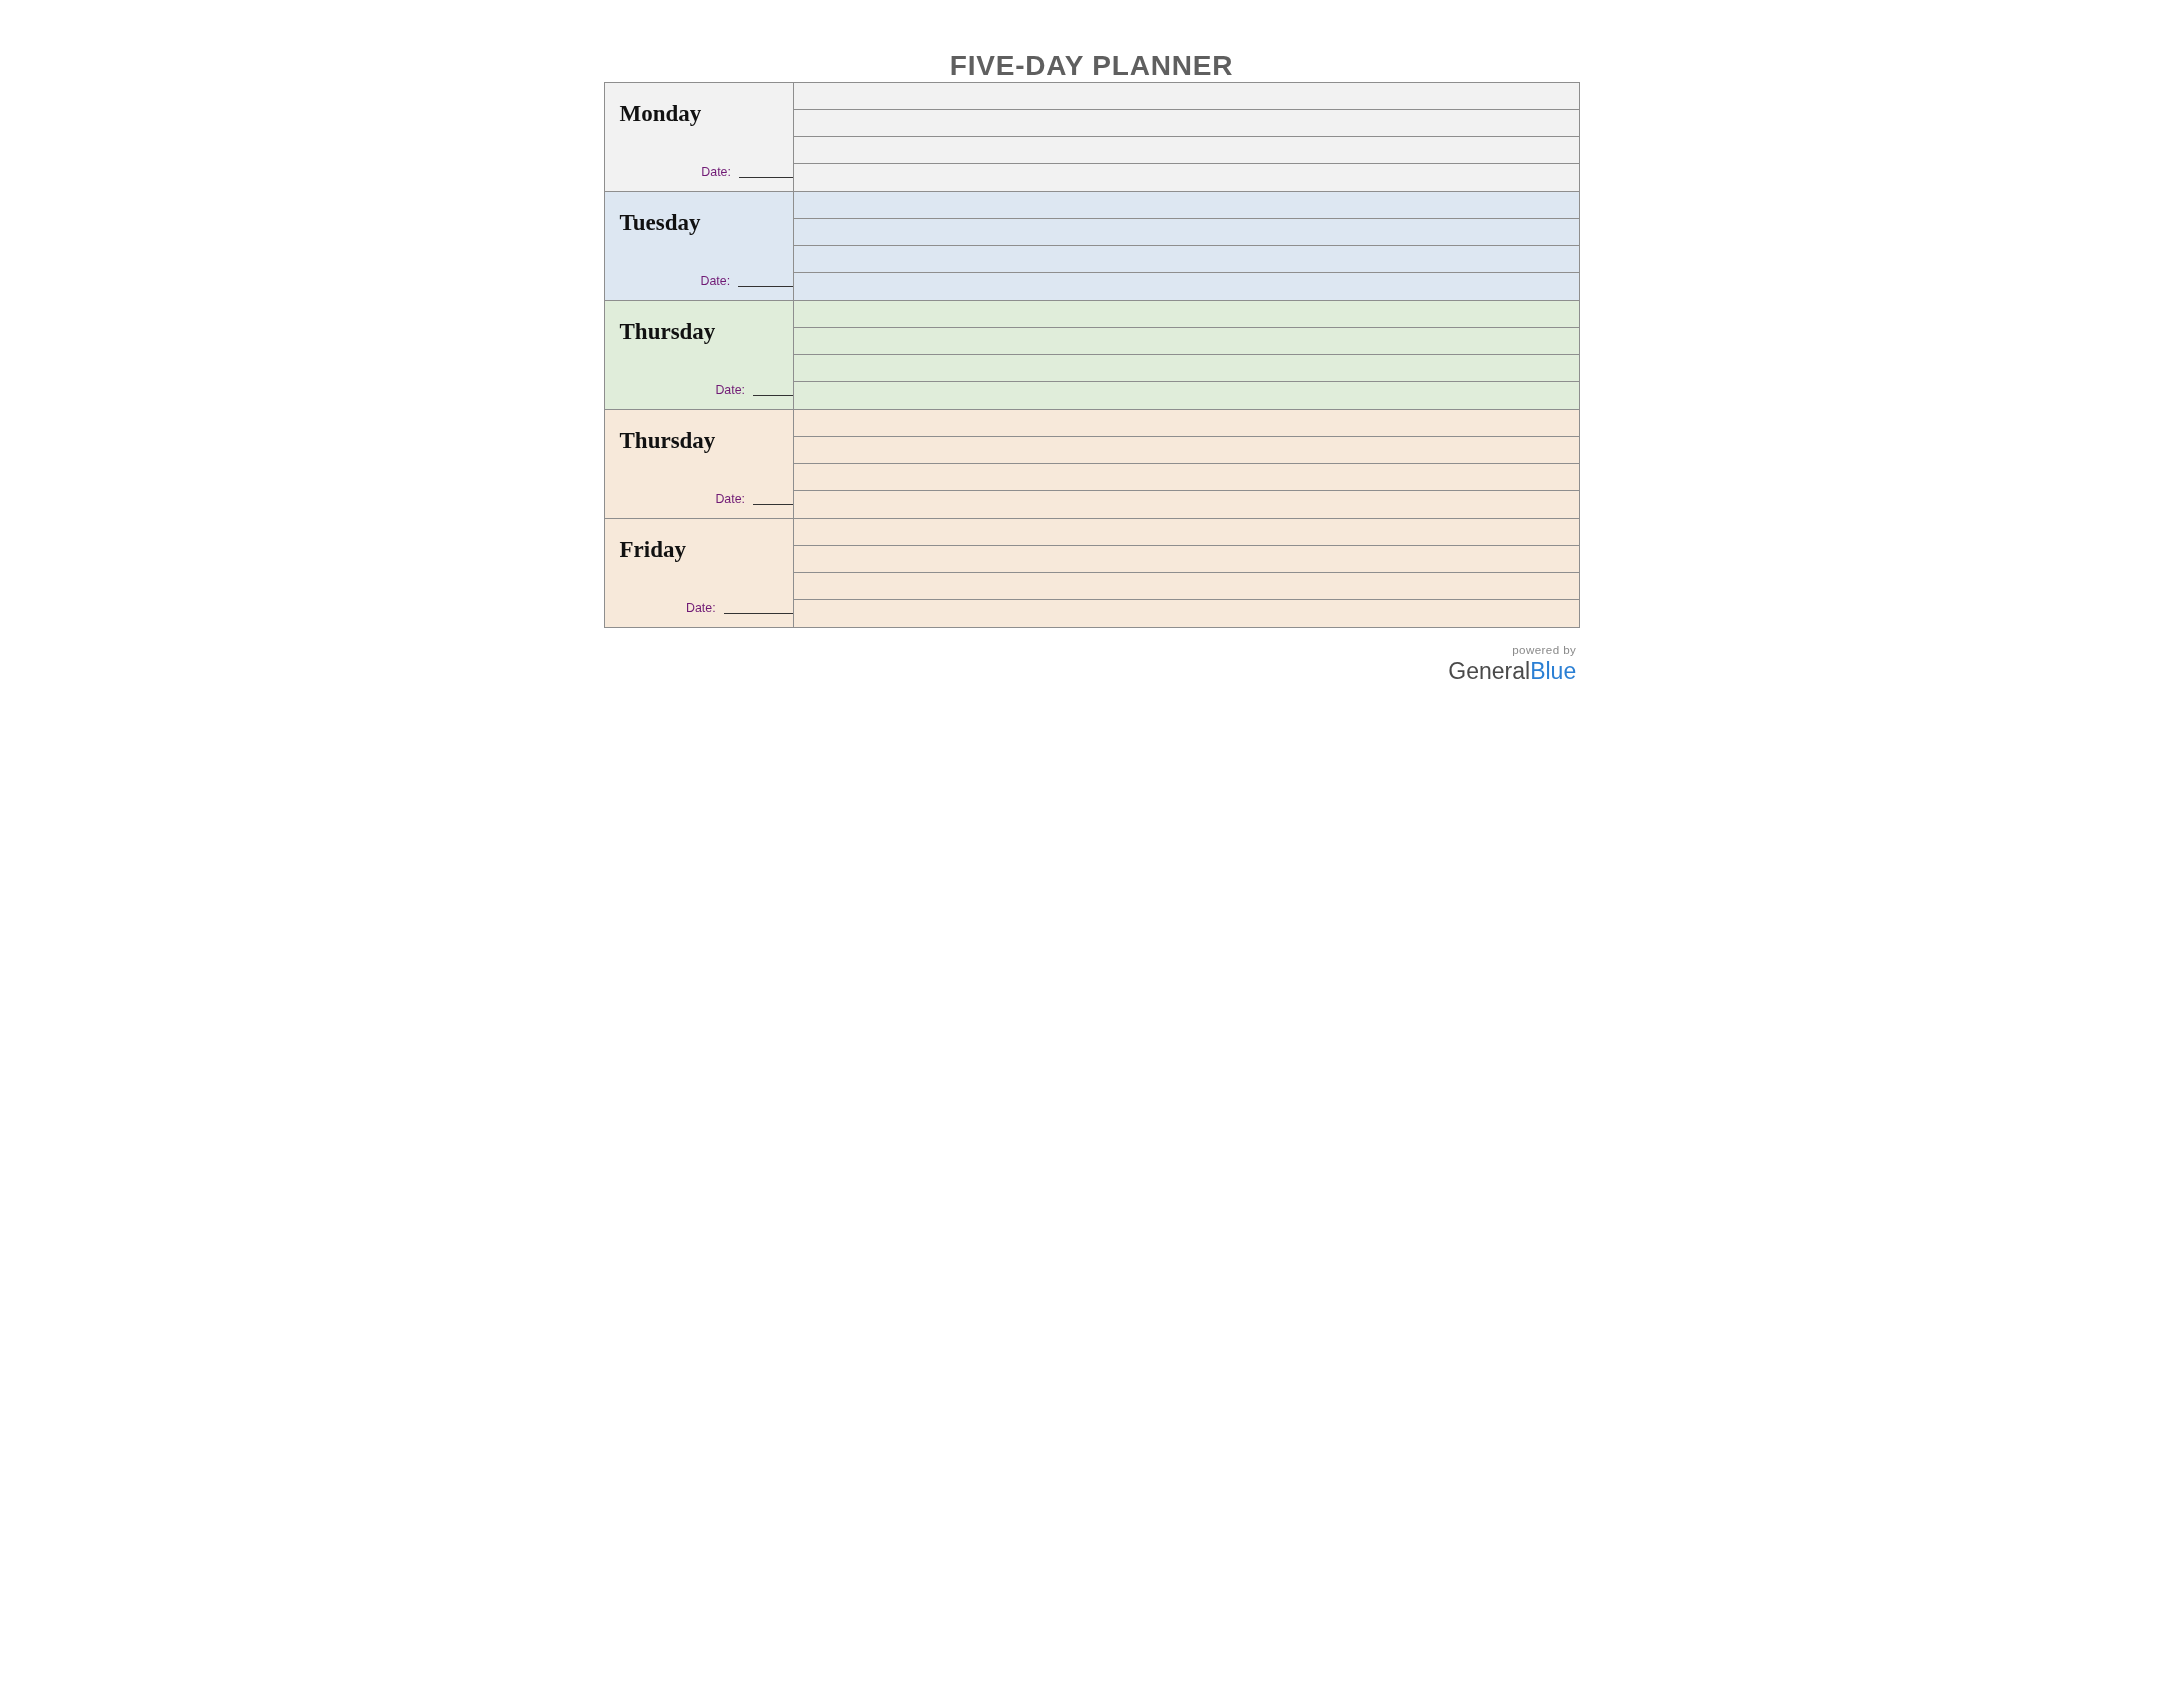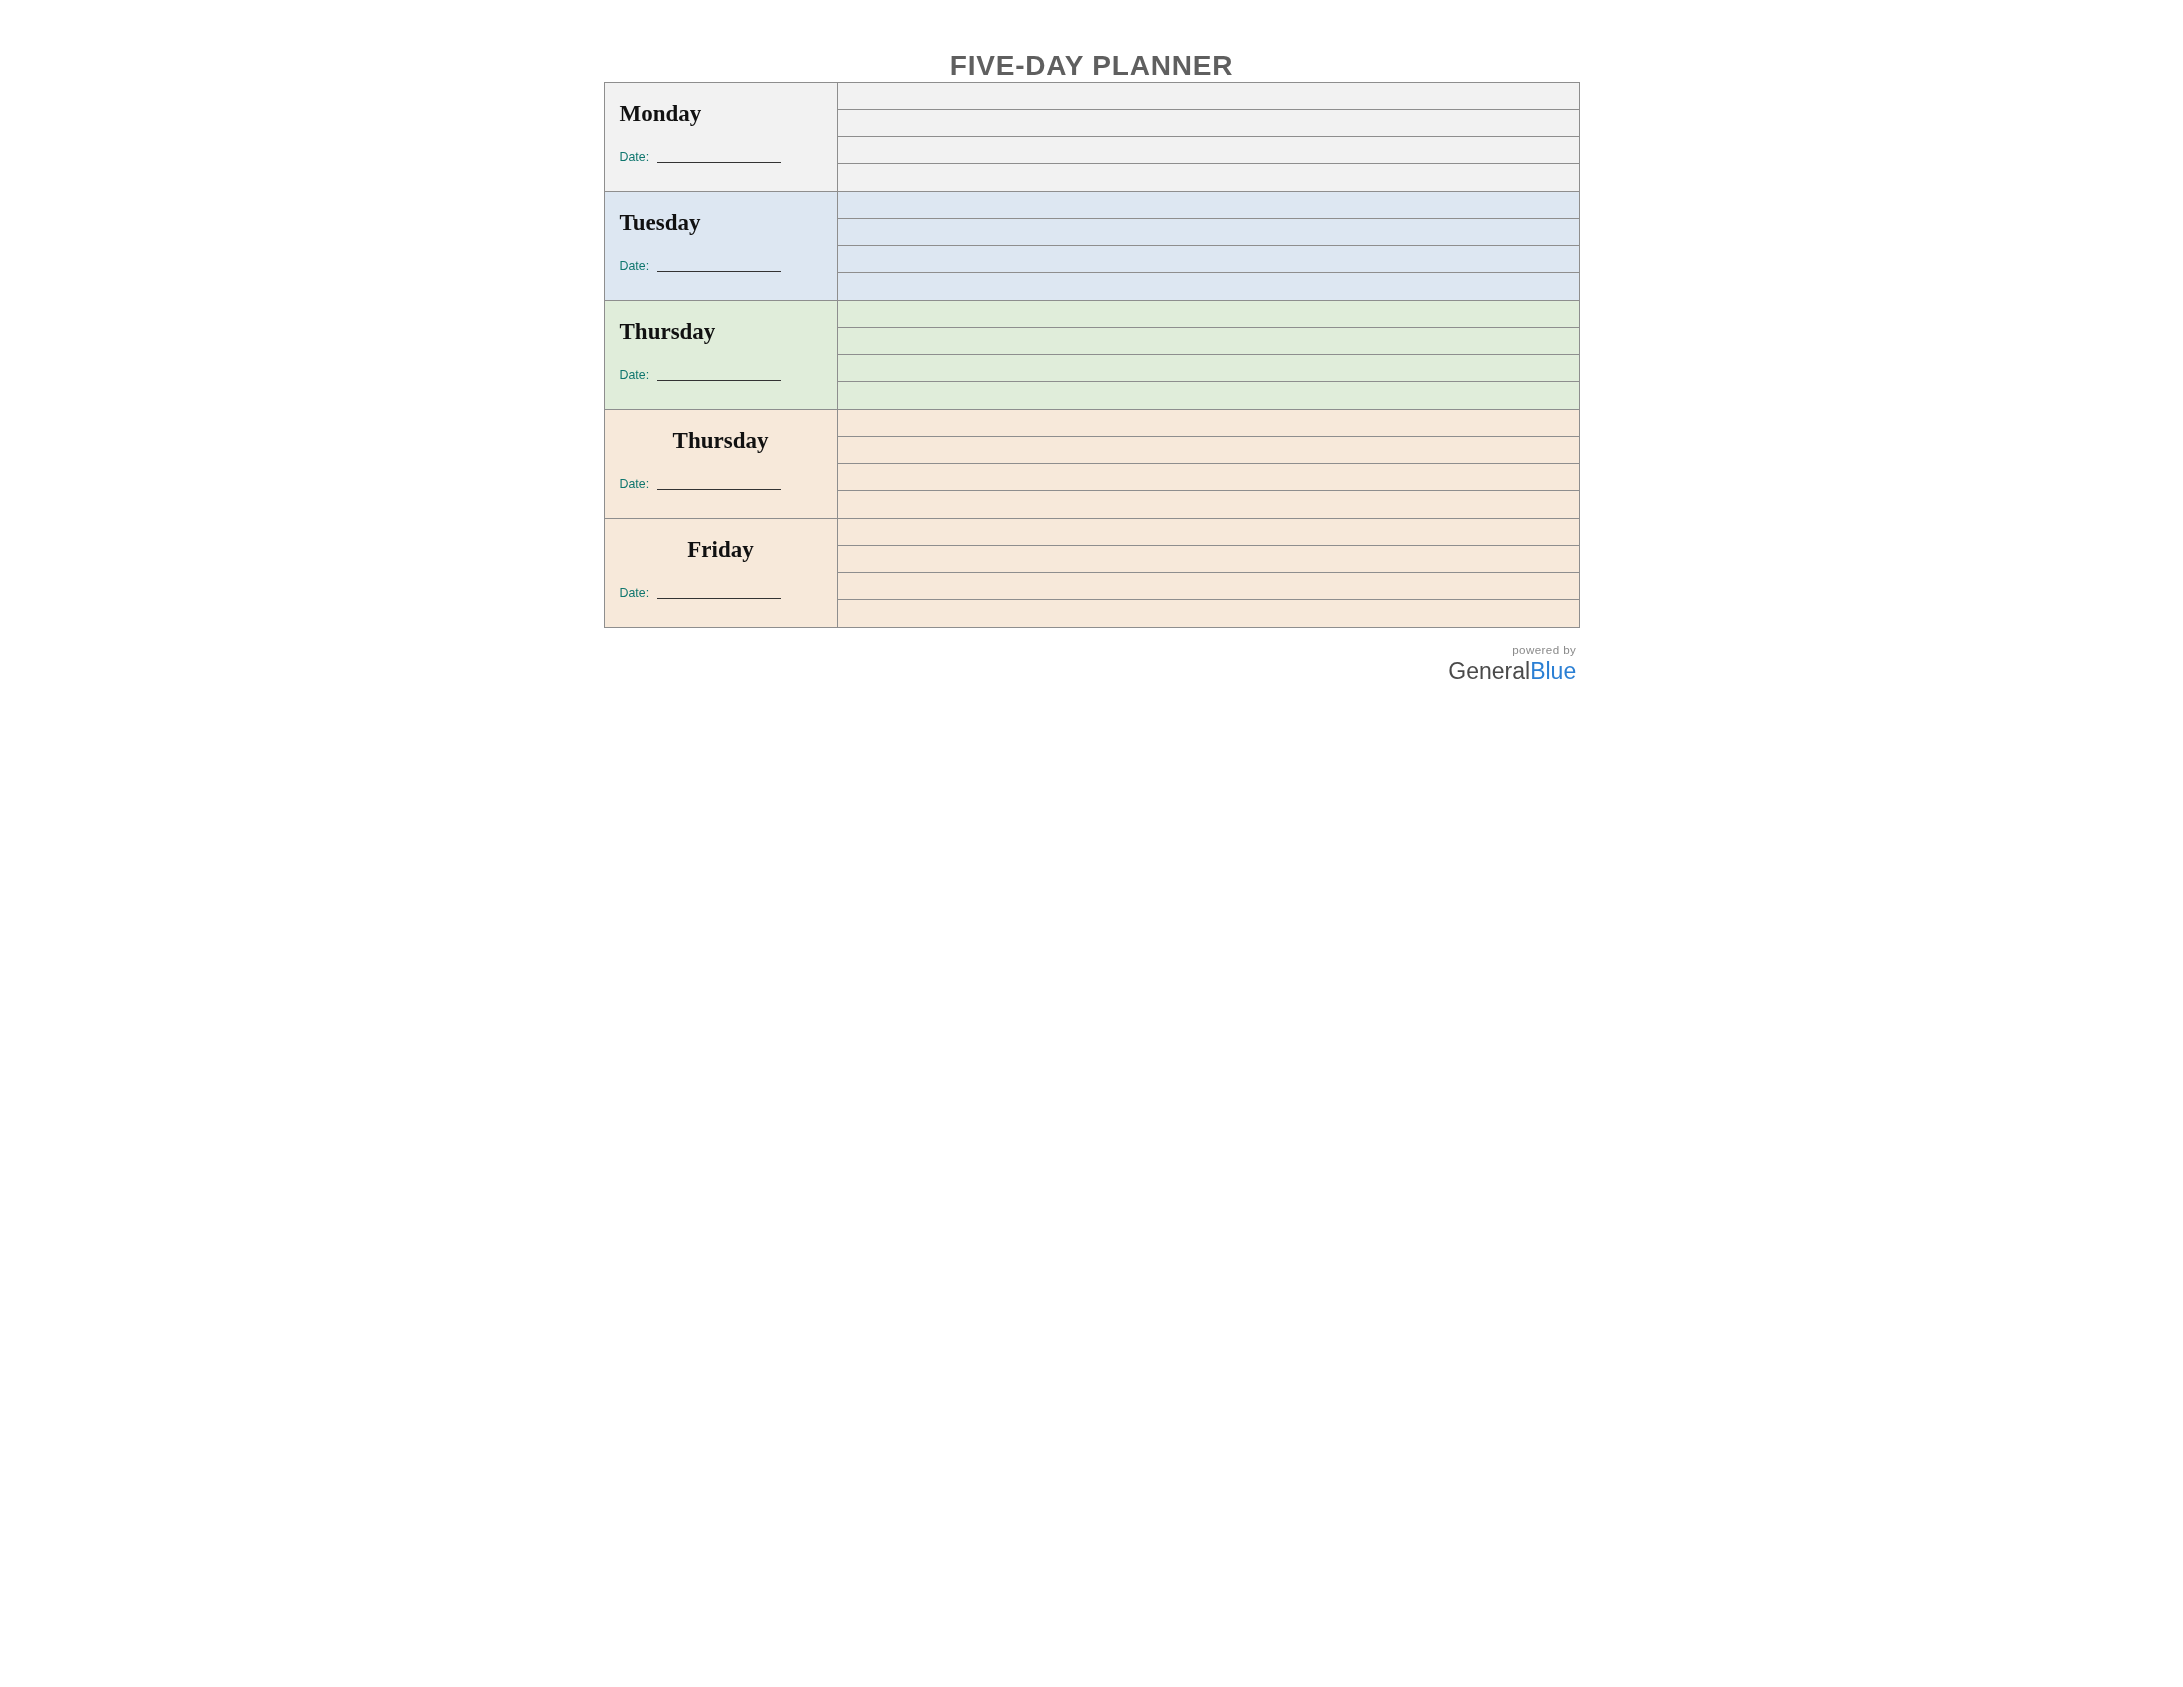--- a/index.html
+++ b/index.html
@@ -23,39 +23,39 @@
   }
   .planner {
     border: 0.8px solid #8e8e8e;
     border-bottom: none;
   }
   .day-row {
     display: flex;
     border-bottom: 0.8px solid #8e8e8e;
   }
   .day-header {
-    width: 232px;
+    width: 188px;
     padding: 13.2px 15px 11.6px 15px;
     display: flex;
-    flex-direction: column;
+    flex-direction: row;
     justify-content: flex-start;
   }
   .day-name {
     font-family: "Brush Script MT", "Lucida Handwriting", cursive;
     font-size: 23px;
     font-weight: bold;
     color: #111;
     margin-top: 5px;
     margin-bottom: 23px;
   }
   .date-line {
     display: flex;
     align-items: flex-end;
     font-size: 12.4px;
-    color: #0f766e;
+    color: #701a75;
   }
   .date-label { margin-right: 8.3px; }
   .date-underline {
     flex: 0 0 124px;
     border-bottom: 0.8px solid #333;
     height: 0.8px;
     margin-bottom: 1.7px;
   }
   .day-lines {
     flex: 1;

